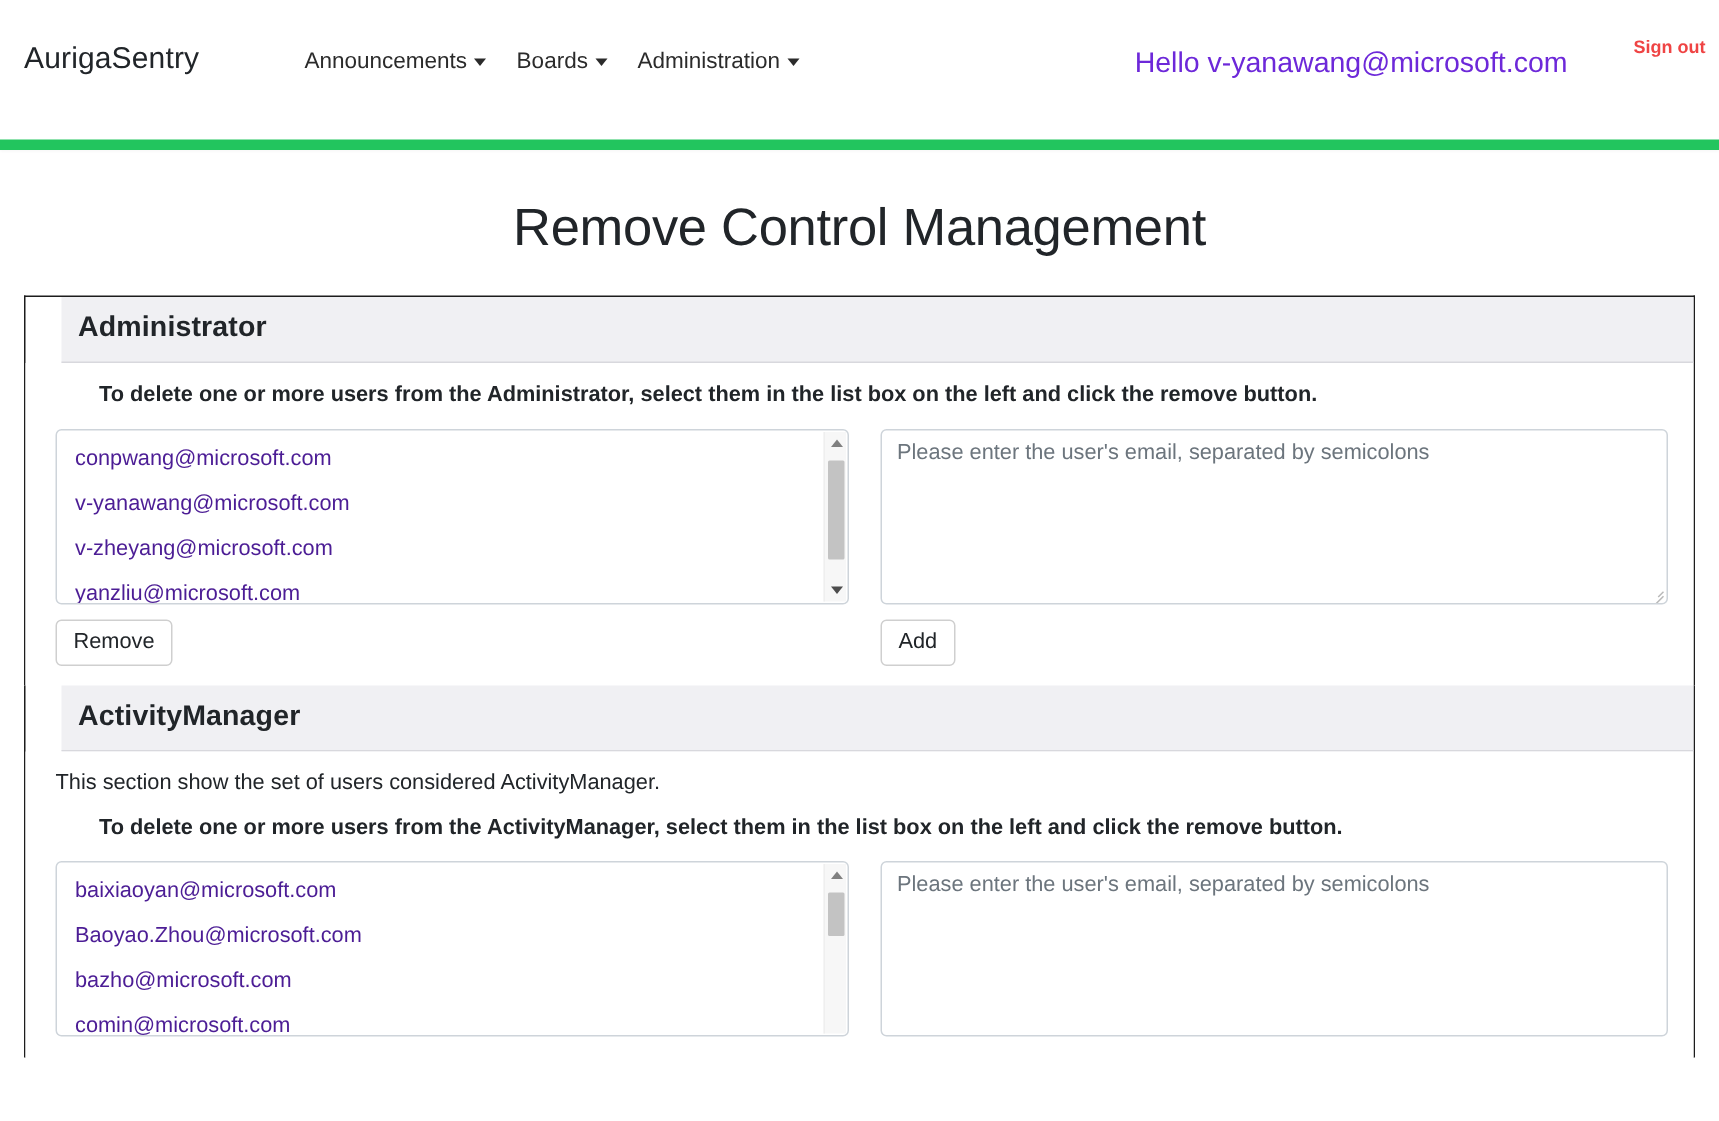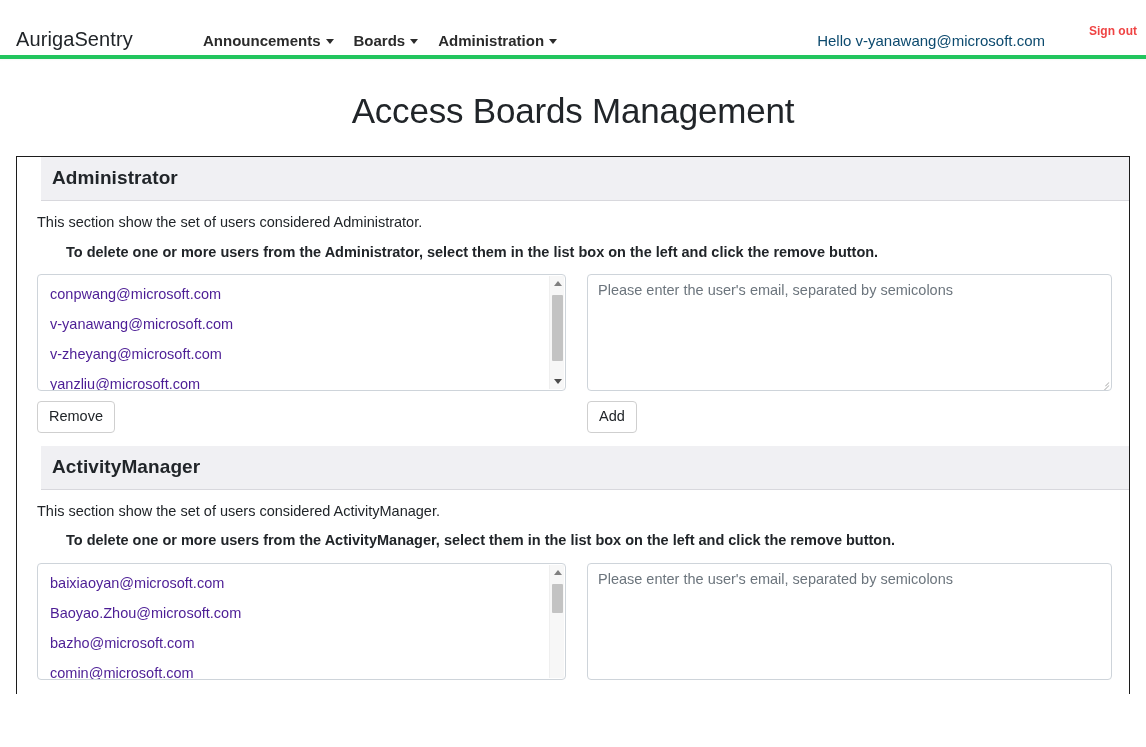--- a/index.html
+++ b/index.html
@@ -8,40 +8,39 @@
     width: 1146px; height: 747px;
     overflow: hidden;
     background: #ffffff;
     font-family: "Liberation Sans", sans-serif;
     color: #212529;
   }
 
   
   .navbar {
     position: relative;
-    height: 59px;
+    height: 100px;
     background: #ffffff;
-    border-bottom: 4px solid #22c55e;
+    border-bottom: 7px solid #22c55e;
     box-shadow: 0 1px 2px rgba(0,0,0,0.035);
   }
   .brand {
     position: absolute;
     left: 16px; top: 28px;
     font-size: 20px;
     color: #212529;
     letter-spacing: 0.1px;
     text-decoration: none;
   }
   .nav-links {
     position: absolute;
     left: 203px; top: 32px;
     display: flex;
     align-items: center;
     gap: 20px;
-    font-weight: bold;
   }
   .nav-item {
     display: flex;
     align-items: center;
     gap: 5px;
     font-size: 15px;
     color: #2b2b2b;
     cursor: pointer;
     white-space: nowrap;
   }
@@ -54,22 +53,22 @@
     margin-top: 2px;
   }
   .nav-right {
     position: absolute;
     right: 0; top: 0;
     height: 83px;
   }
   .hello {
     position: absolute;
     right: 101px; top: 32px;
-    font-size: 15px;
-    color: #0c4a6e;
+    font-size: 19px;
+    color: #6d28d9;
     white-space: nowrap;
   }
   .signout {
     position: absolute;
     right: 9px; top: 24px;
     font-size: 12px;
     color: #ef4444;
     text-decoration: none;
     white-space: nowrap;
     cursor: pointer;
@@ -245,28 +244,27 @@
       <span class="caret"></span>
     </div>
   </div>
 
   <div class="nav-right">
     <span class="hello">Hello v-yanawang@microsoft.com</span>
     <a class="signout" href="#">Sign out</a>
   </div>
 </div>
 
-<h1 class="page-title">Access Boards Management</h1>
+<h1 class="page-title">Remove Control Management</h1>
 
 <div class="card-wrap">
   <div class="card-header">
     <h2>Administrator</h2>
   </div>
   <div class="card-body">
-    <p class="desc-line">This section show the set of users considered Administrator.</p>
     <p class="desc-line indent">To delete one or more users from the Administrator, select them in the list box on the left and click the remove button.</p>
 
     <div class="controls">
       <div class="col-left">
         <div class="listbox">
           <div class="listbox-items">
             <div class="listbox-item">conpwang@microsoft.com</div>
             <div class="listbox-item">v-yanawang@microsoft.com</div>
             <div class="listbox-item">v-zheyang@microsoft.com</div>
             <div class="listbox-item">yanzliu@microsoft.com</div>

